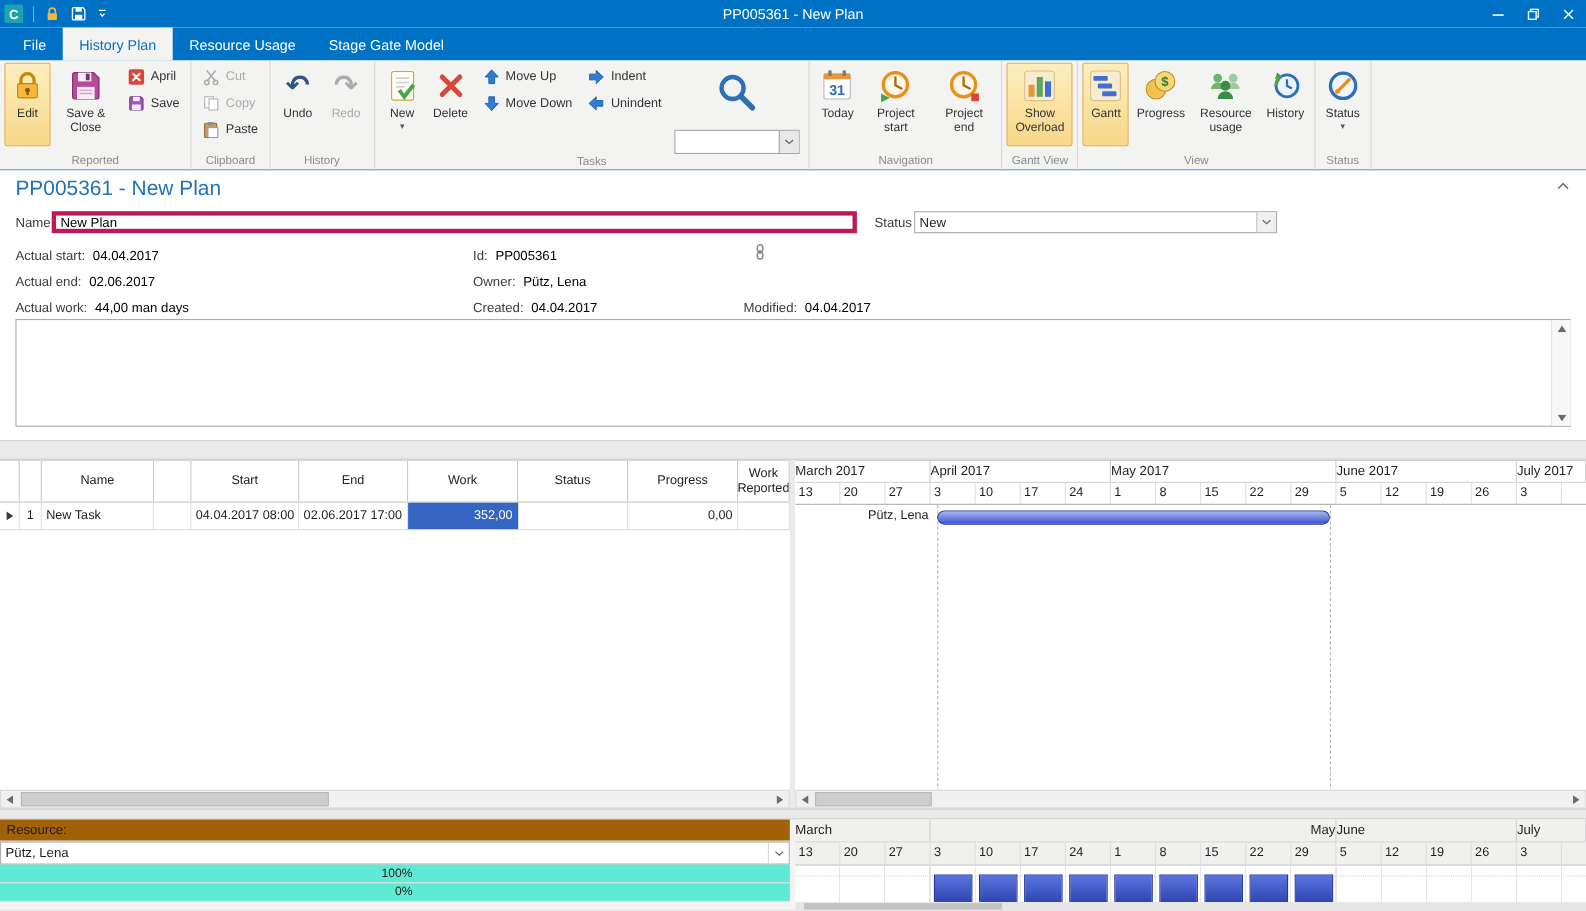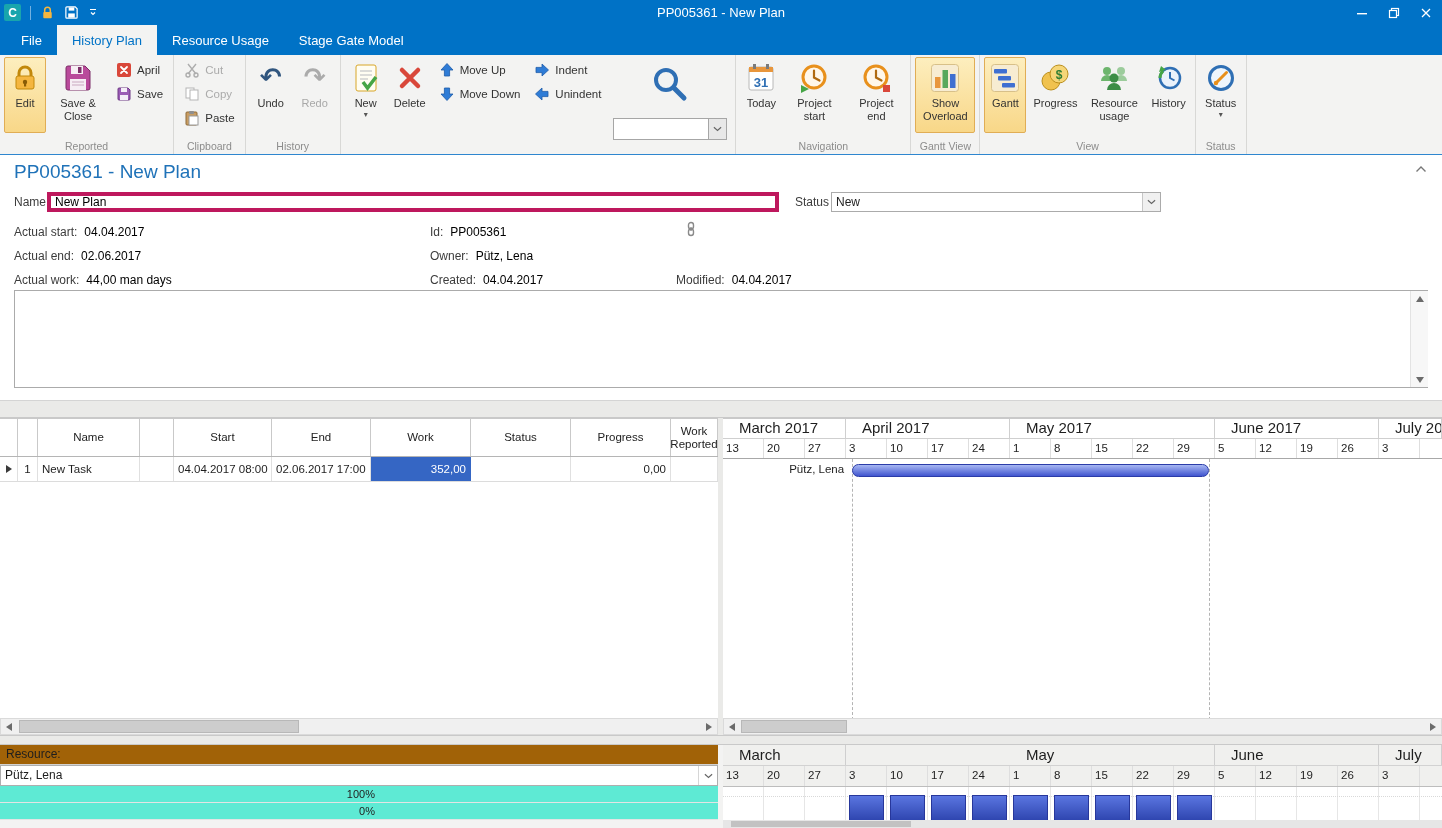--- a/index.html
+++ b/index.html
@@ -78,21 +78,21 @@
   .gr-cell{border-right:1px solid #e0e0e0;display:flex;align-items:center;padding:0 4px;box-sizing:border-box;
     overflow:hidden;white-space:nowrap;}
   .gr-cell.ar{justify-content:flex-end;}
   .gr-cell.ac{justify-content:center;padding:0;}
   .gr-cell.work{background:#3566c4;color:#fff;justify-content:flex-end;border-right-color:#3566c4;}
   
   .gantt-area{position:absolute;left:723px;top:418px;width:719px;height:300px;overflow:hidden;background:#fff;border-top:1px solid #c9c9c9;box-sizing:border-box;}
   .g-months,.g-weeks{display:flex;height:19px;background:#fff;}
   .g-months{border-bottom:1px solid #cfcfcf;}
   .g-weeks{border-bottom:1px solid #a8a8a8;}
-  .tl-month{border-right:1px solid #cfcfcf;font-size:15px;padding-left:16px;box-sizing:border-box;white-space:nowrap;overflow:hidden;line-height:18px;}
+  .tl-month{border-right:1px solid #cfcfcf;font-size:12px;padding-left:0;box-sizing:border-box;white-space:nowrap;overflow:hidden;line-height:18px;}
   .tl-week{border-right:1px solid #dedede;font-size:11.5px;padding-left:3px;box-sizing:border-box;line-height:18px;}
   .tl-week.fill{border-right:none;}
   .g-body{position:relative;height:261px;background:#fff;overflow:hidden;}
   .g-guide{position:absolute;top:0;bottom:0;width:0;border-left:1px dashed #b4b4b4;}
   .g-bar{position:absolute;top:5px;height:13px;border-radius:7px;background:linear-gradient(#a7b7f2,#4055cf);border:1px solid #2b3ca8;box-sizing:border-box;}
   .g-bar-label{position:absolute;top:4px;transform:translateX(-100%);padding-right:6px;font-size:11.5px;white-space:nowrap;}
   
   .hscroll{position:absolute;top:718px;height:17px;background:#f0f0f0;border:1px solid #dadada;box-sizing:border-box;}
   .hs-left{left:0;width:718px;}
   .hs-right{left:723px;width:719px;}
@@ -347,20 +347,21 @@
             <div class="rcombo">
               <span class="rcombo-val"></span>
               <span class="rcombo-btn">
                 <svg viewBox="0 0 10 6" width="9" height="6">
                   <path d="M1 1l4 3.5L9 1" fill="none" stroke="#666" stroke-width="1.3"></path>
                 </svg>
               </span>
             </div>
           </div>
         </div>
+        <div class="rgroup-label">Tasks</div>
       </div>
       <div class="rgroup">
         <div class="rgroup-content">
           <div class="rbtn-large">
             <div class="ric32">
               <svg viewBox="0 0 32 32">
                 <rect x="4" y="5" width="24" height="23" rx="2" fill="#fff" stroke="#b8b8b8"></rect>
                 <rect x="4" y="5" width="24" height="5" fill="#e8963c"></rect>
                 <rect x="8" y="2" width="3" height="5" fill="#7a7a7a"></rect>
                 <rect x="21" y="2" width="3" height="5" fill="#7a7a7a"></rect>
@@ -669,21 +670,21 @@
         </div>
         <div class="scale-row">
           <span class="scale-lbl">0%</span>
         </div>
       </div>
     </div>
     <div class="bp-right">
       <div class="bp-months" id="bMonths">
           <div class="tl-month" style="width: 123px;">March</div>
           <div class="tl-month" style="width: 164px; margin-top: 48px;">April</div>
-          <div class="tl-month" style="width: 205px;">May</div>
+          <div class="tl-month" style="width: 205px; text-align: right;">May</div>
           <div class="tl-month" style="width: 164px;">June</div>
           <div class="tl-month" style="flex: 1 1 0%;">July</div>
         </div>
       <div class="bp-weeks" id="bWeeks">
           <div class="tl-week" style="width: 41px;">13</div>
           <div class="tl-week" style="width: 41px;">20</div>
           <div class="tl-week" style="width: 41px;">27</div>
           <div class="tl-week" style="width: 41px;">3</div>
           <div class="tl-week" style="width: 41px;">10</div>
           <div class="tl-week" style="width: 41px;">17</div>

